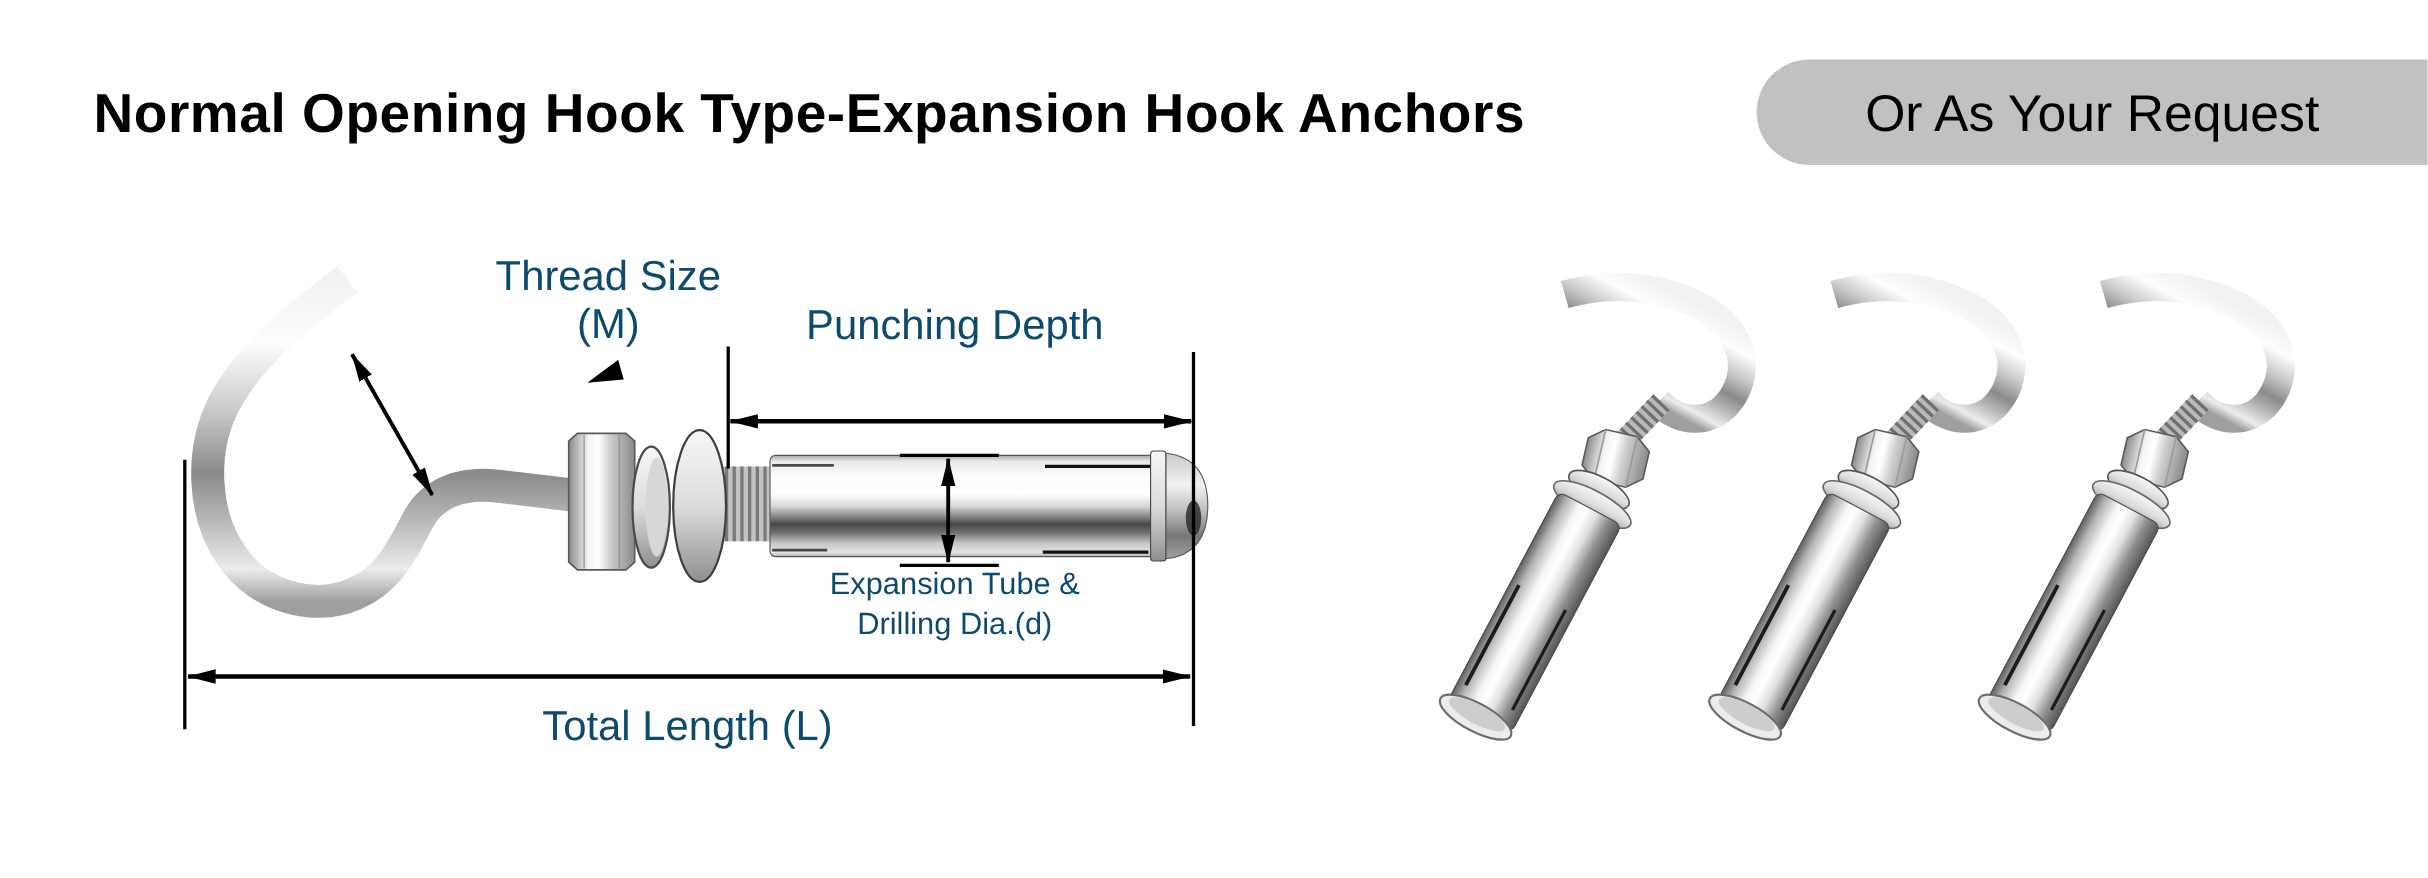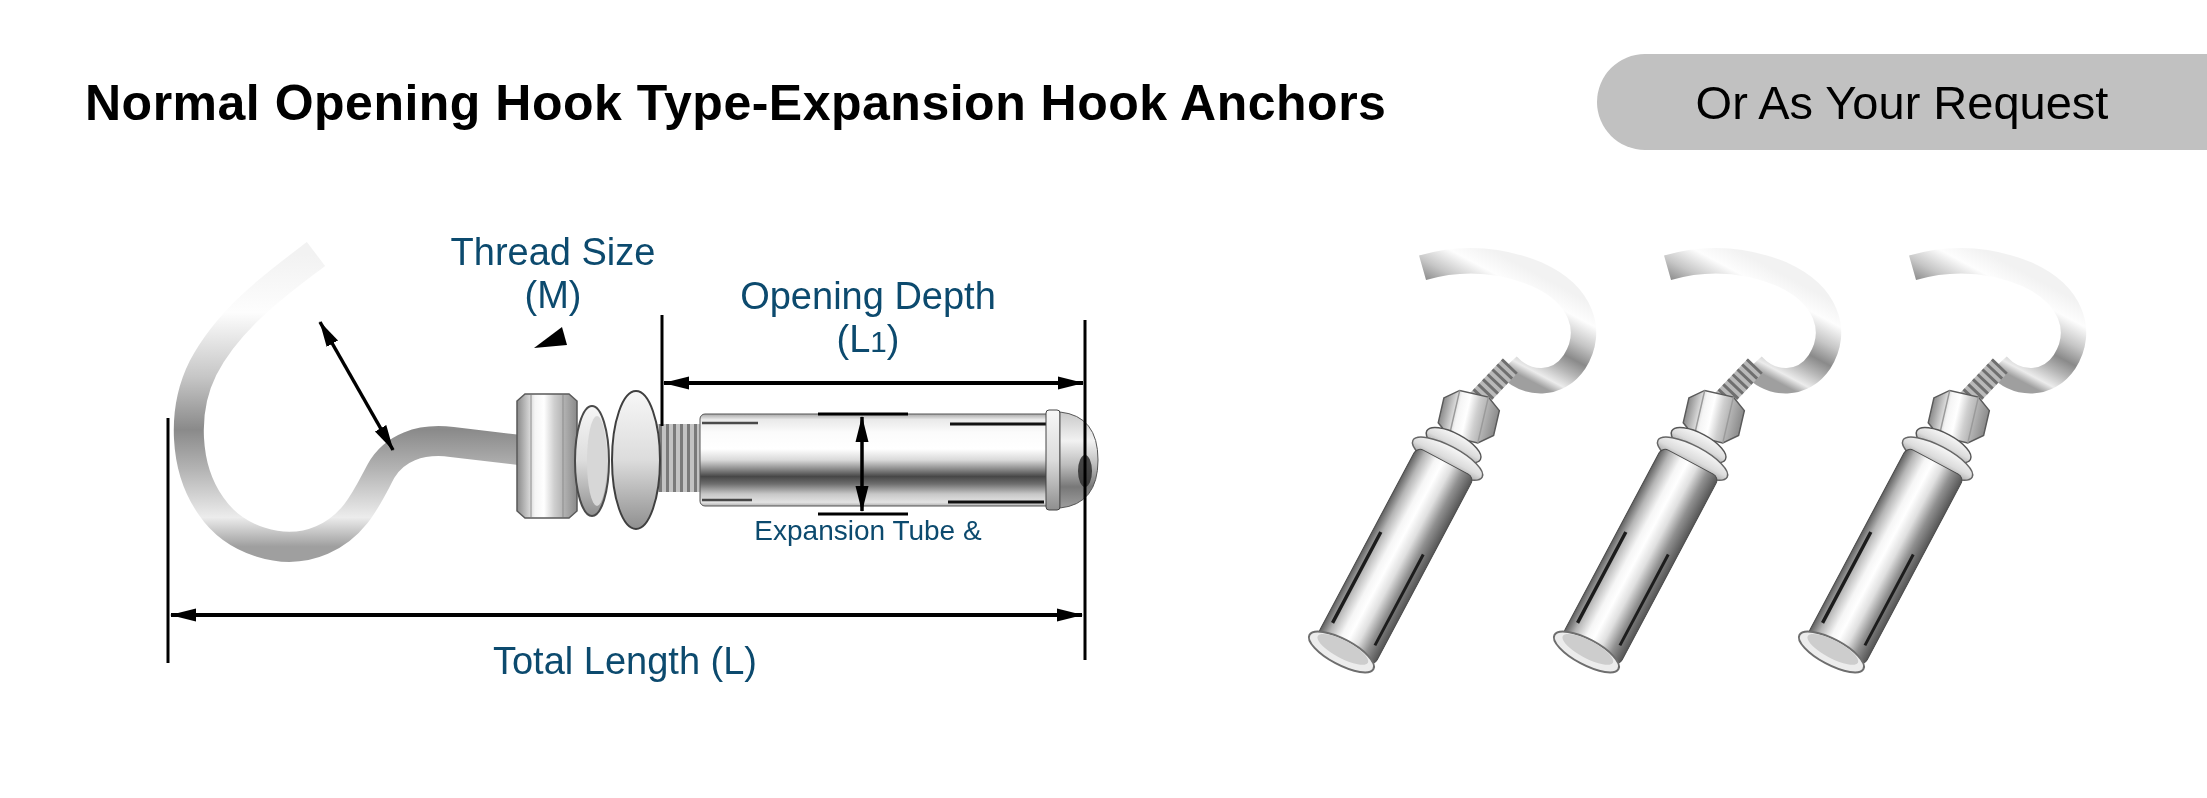--- a/index.html
+++ b/index.html
@@ -190,22 +190,22 @@
     <span>Or As Your Request</span>
   </div>
 
   <div class="dim-label lbl-thread">
     <div>Thread Size</div>
     <div>(M)</div>
   </div>
 
 
   <div class="dim-label lbl-punch">
-    <div>Opening Depth</div>
-    <div><span>(L</span><span class="subnum">1</span><span>)</span></div>
+    <div>Punching Depth</div>
   </div>
 
   <div class="dim-label lbl-expansion">
     <div>Expansion Tube &amp;</div>
+    <div>Drilling Dia.(d)</div>
   </div>
 
   <div class="dim-label lbl-total">Total Length (L)</div>
 </div>
 
 </body></html>

